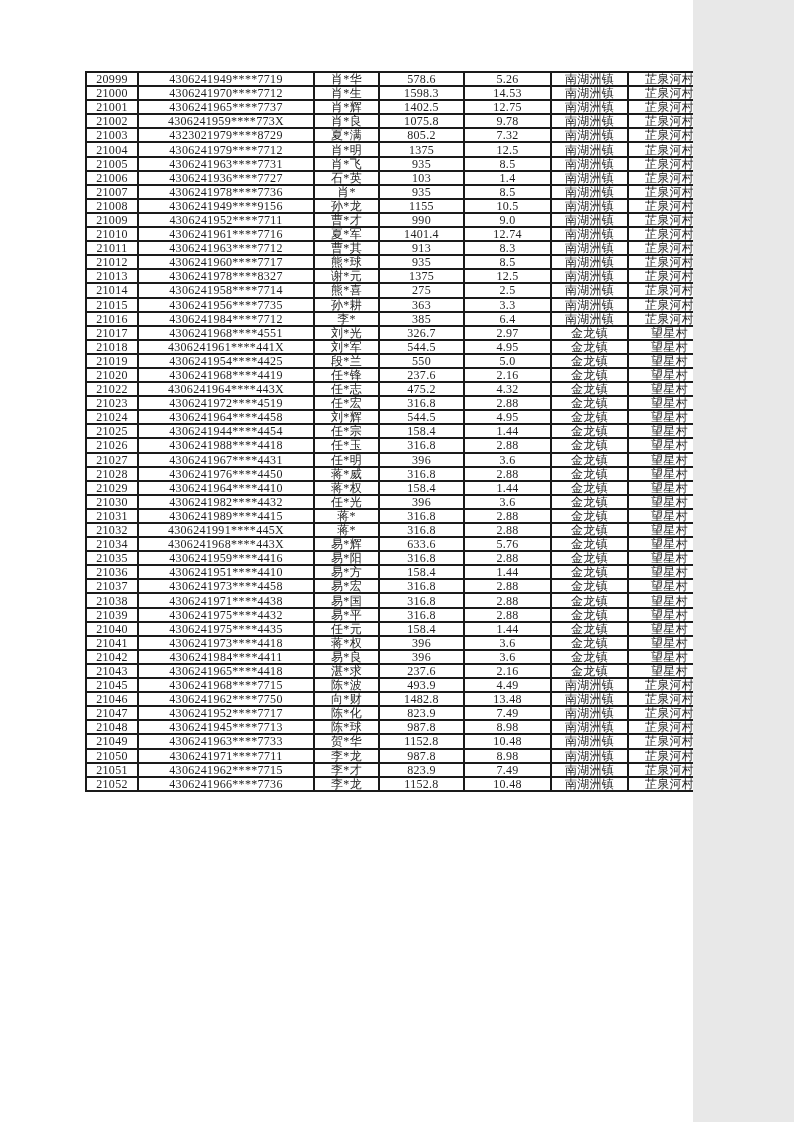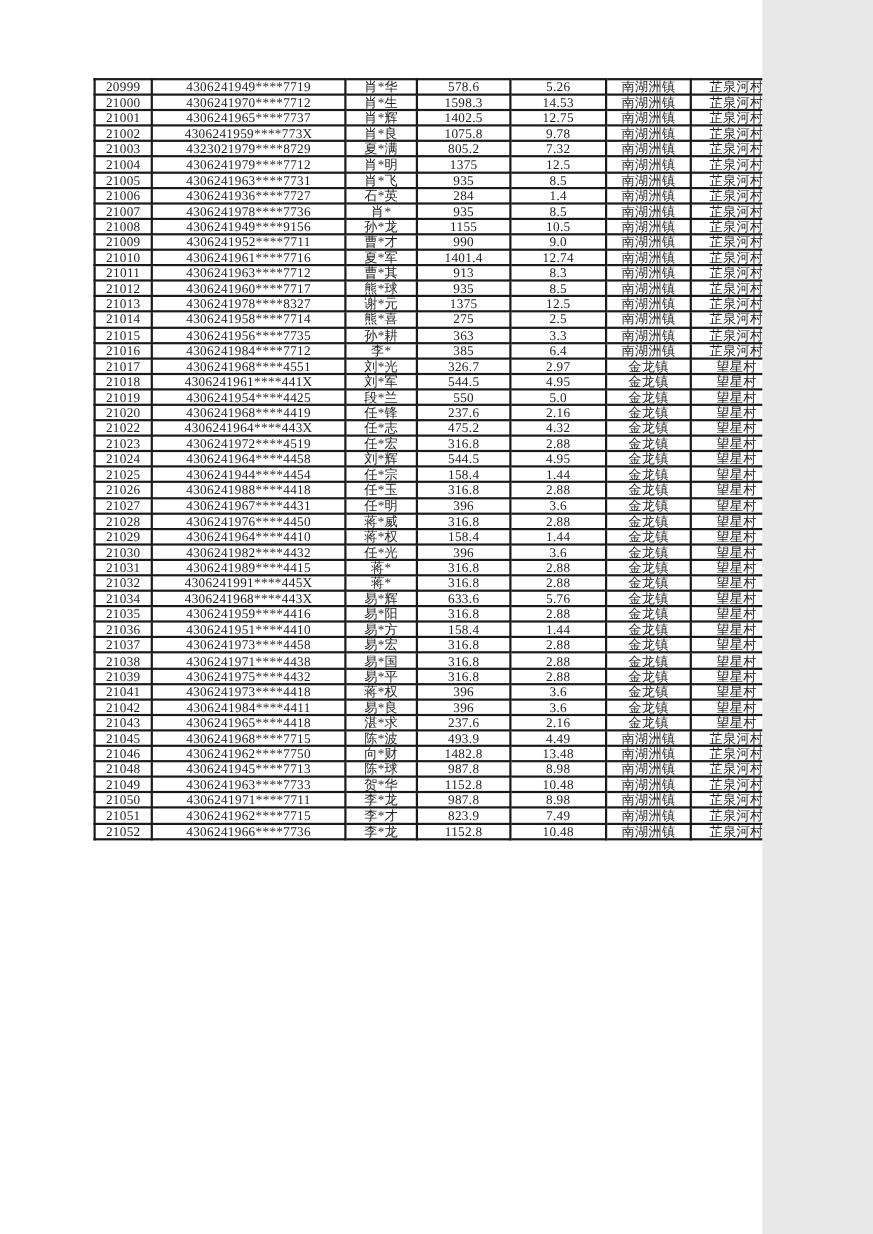--- a/index.html
+++ b/index.html
@@ -130,21 +130,21 @@
             <td>肖*飞</td>
             <td>935</td>
             <td>8.5</td>
             <td>南湖洲镇</td>
             <td>芷泉河村</td>
           </tr>
           <tr>
             <td>21006</td>
             <td>4306241936****7727</td>
             <td>石*英</td>
-            <td>284</td>
+            <td>103</td>
             <td>1.4</td>
             <td>南湖洲镇</td>
             <td>芷泉河村</td>
           </tr>
           <tr>
             <td>21007</td>
             <td>4306241978****7736</td>
             <td>肖*</td>
             <td>935</td>
             <td>8.5</td>
@@ -415,20 +415,29 @@
           <tr>
             <td>21039</td>
             <td>4306241975****4432</td>
             <td>易*平</td>
             <td>316.8</td>
             <td>2.88</td>
             <td>金龙镇</td>
             <td>望星村</td>
           </tr>
           <tr>
+            <td>21040</td>
+            <td>4306241975****4435</td>
+            <td>任*元</td>
+            <td>158.4</td>
+            <td>1.44</td>
+            <td>金龙镇</td>
+            <td>望星村</td>
+          </tr>
+          <tr>
             <td>21041</td>
             <td>4306241973****4418</td>
             <td>蒋*权</td>
             <td>396</td>
             <td>3.6</td>
             <td>金龙镇</td>
             <td>望星村</td>
           </tr>
           <tr>
             <td>21042</td>
@@ -456,20 +465,29 @@
             <td>4.49</td>
             <td>南湖洲镇</td>
             <td>芷泉河村</td>
           </tr>
           <tr>
             <td>21046</td>
             <td>4306241962****7750</td>
             <td>向*财</td>
             <td>1482.8</td>
             <td>13.48</td>
+            <td>南湖洲镇</td>
+            <td>芷泉河村</td>
+          </tr>
+          <tr>
+            <td>21047</td>
+            <td>4306241952****7717</td>
+            <td>陈*化</td>
+            <td>823.9</td>
+            <td>7.49</td>
             <td>南湖洲镇</td>
             <td>芷泉河村</td>
           </tr>
           <tr>
             <td>21048</td>
             <td>4306241945****7713</td>
             <td>陈*球</td>
             <td>987.8</td>
             <td>8.98</td>
             <td>南湖洲镇</td>

